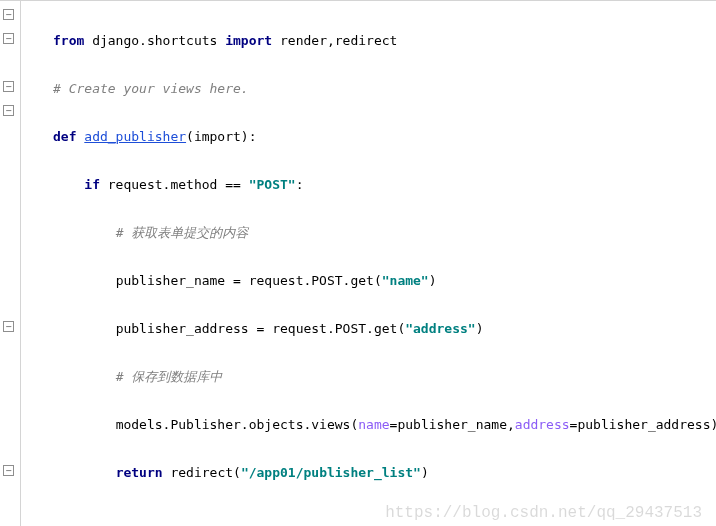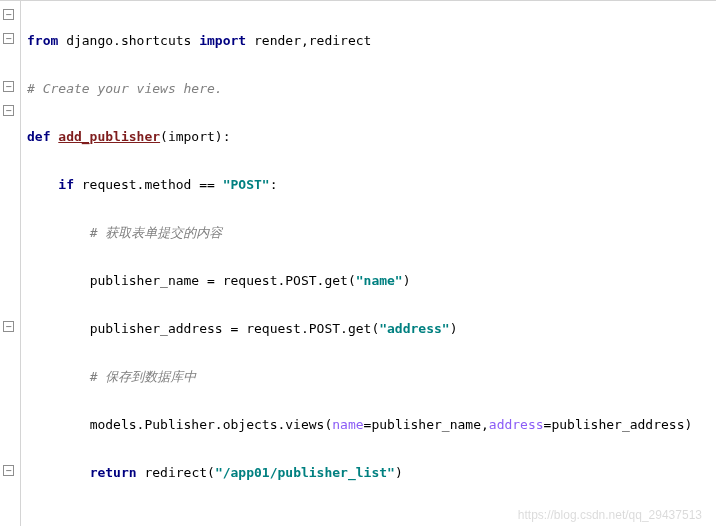--- a/index.html
+++ b/index.html
@@ -11,20 +11,21 @@
     color: #000000;
     width: 716px;
     height: 526px;
     overflow: hidden;
     position: relative;
   }
   .editor {
     display: flex;
     height: 100%;
     border-top: 1px solid #d4d4d4;
+    gap: 26px;
   }
   .gutter {
     width: 20px;
     background: #ffffff;
     border-right: 1px solid #d4d4d4;
     flex-shrink: 0;
     position: relative;
   }
   .fold {
     position: absolute;
@@ -43,31 +44,31 @@
   .fold::before { content: "−"; }
   .code {
     flex: 1;
     padding: 4px 0 0 6px;
     white-space: pre;
     line-height: 24px;
     position: relative;
   }
   .line { height: 24px; }
   .kw  { color: #000080; font-weight: bold; }   
-  .fn  { color: #7f1d1d; font-weight: bold; text-decoration: underline; } 
+  .fn  { color: #1d4ed8; font-weight: normal; text-decoration: underline; } 
   .str { color: #008080; font-weight: bold; }   
   .cmt { color: #808080; font-style: italic; }  
   .par { color: #8b5cf6; }                       
   .id  { color: #000000; }
   .watermark {
     position: absolute;
     right: 14px;
     bottom: 4px;
-    font-family: Liberation Sans, sans-serif;
-    font-size: 12px;
+    font-family: Liberation Mono, monospace;
+    font-size: 16px;
     color: rgba(0,0,0,0.15);
     pointer-events: none;
   }
 </style>
 </head>
 <body>
 
 <div class="editor">
   <div class="gutter">
     <div class="fold" style="top:8px"></div>

